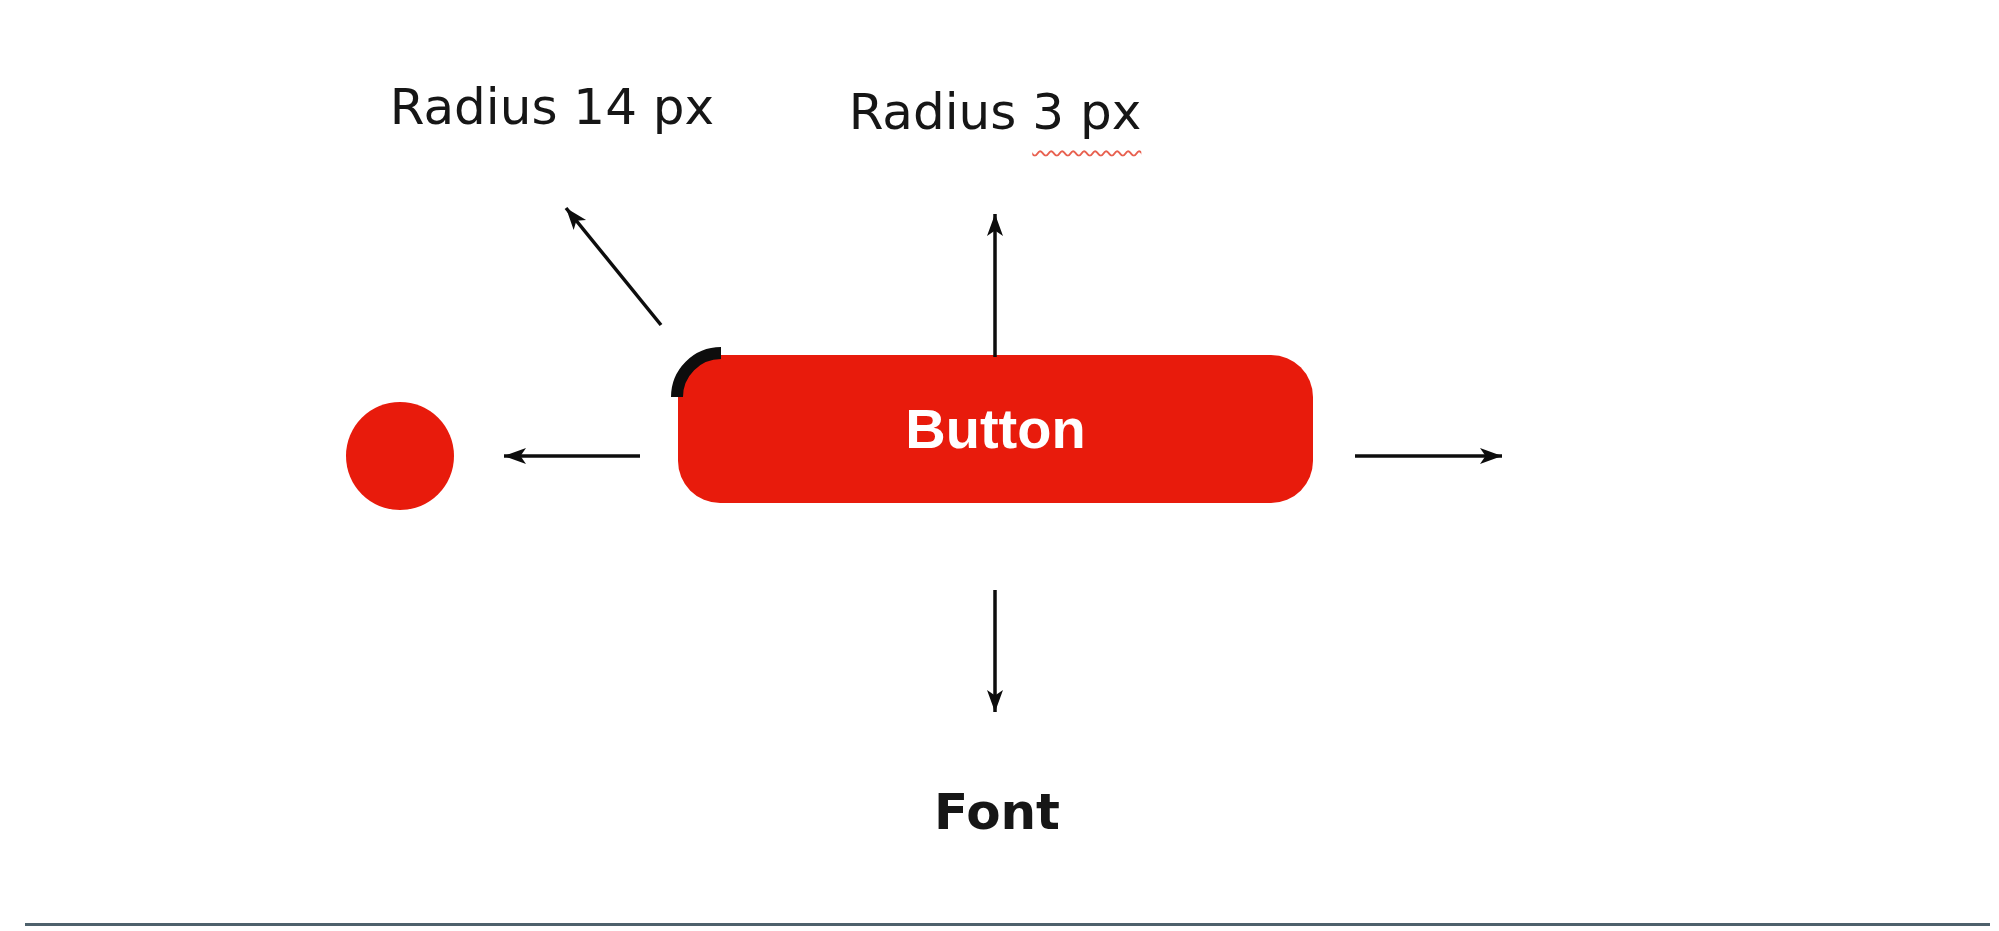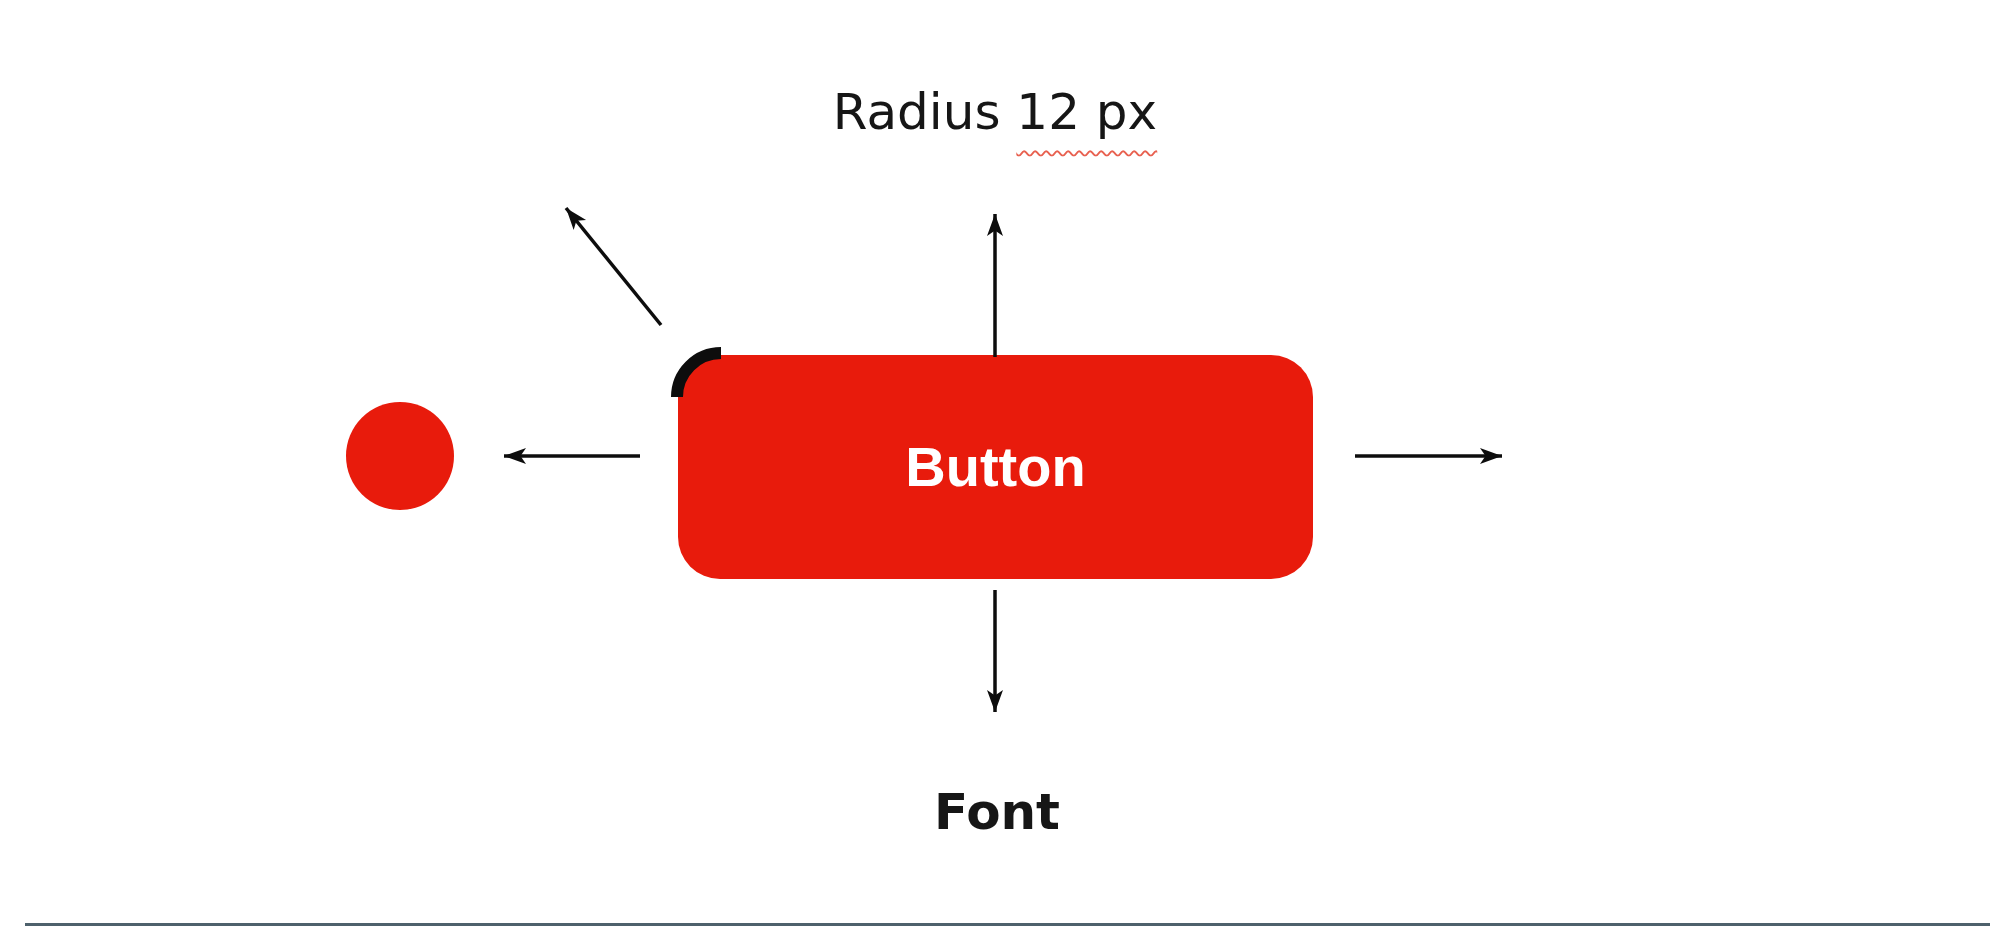--- a/index.html
+++ b/index.html
@@ -42,21 +42,21 @@
     text-decoration-line:underline;
     text-decoration-style:wavy;
     text-decoration-color:var(--squiggle-red,#e8604f);
     text-decoration-thickness:2px;
     text-underline-offset:21px;
   }
 
   
   .demo-button{
     position:absolute;
-    left:678px;top:355px;width:635px;height:224px;
+    left:678px;top:355px;width:635px;height:148px;
     background:var(--accent-red,#e81b0c);
     border:none;
     border-radius:42px;
     display:flex;align-items:center;justify-content:center;
     cursor:pointer;
     z-index:1;
   }
   .demo-button .btn-label{
     font-size:56px;
     font-weight:bold;
@@ -96,22 +96,23 @@
     position:absolute;
     left:25px;top:923px;width:1965px;height:3px;
     background:var(--divider-slate,#4e616c);
   }
 </style>
 </head>
 <body>
 
 <div class="canvas">
 
+  <div class="label centered label-radius">Radius 14 px</div>
 
-  <div class="label centered label-padding-top"><span>Radius</span> <span class="squiggle">12 px</span></div>
+  <div class="label centered label-padding-top"><span>Radius</span> <span class="squiggle">3 px</span></div>
 
 
   <div class="label centered label-font">Font</div>
 
   <div class="swatch-dot"></div>
 
   <button class="demo-button">
     <span class="btn-label">Button</span>
   </button>
 

